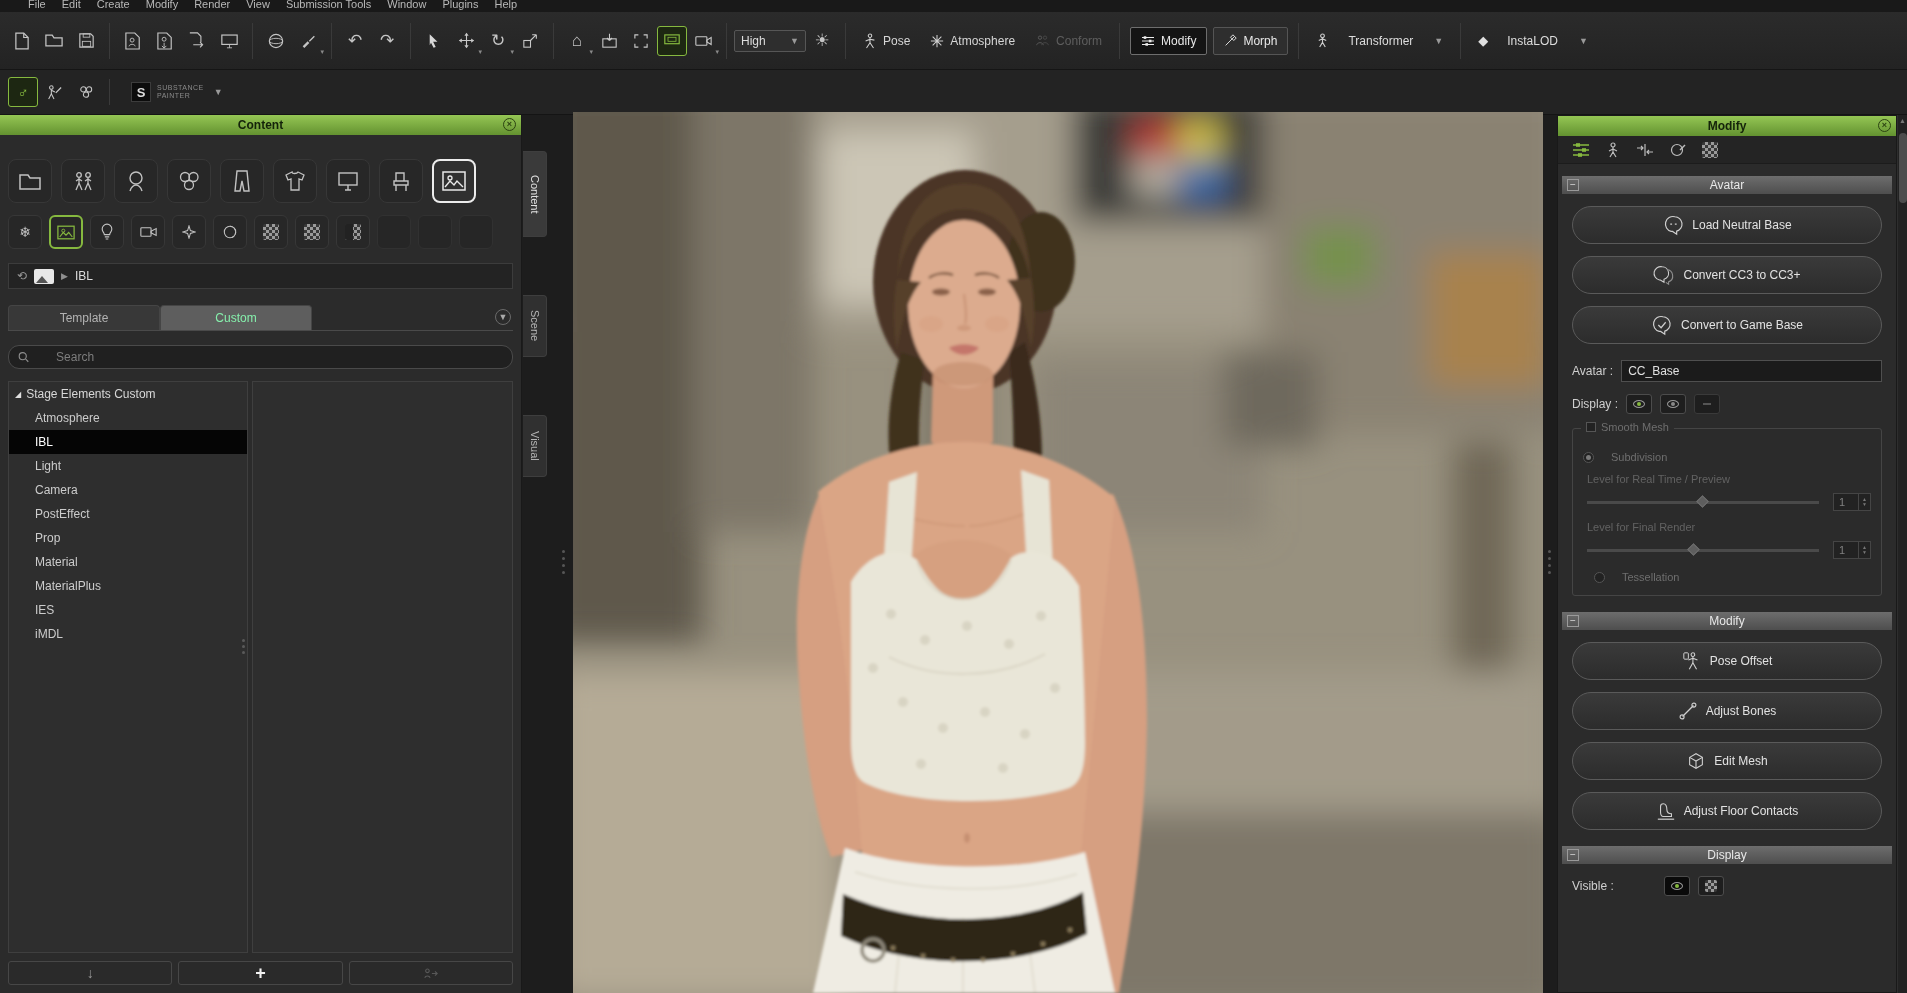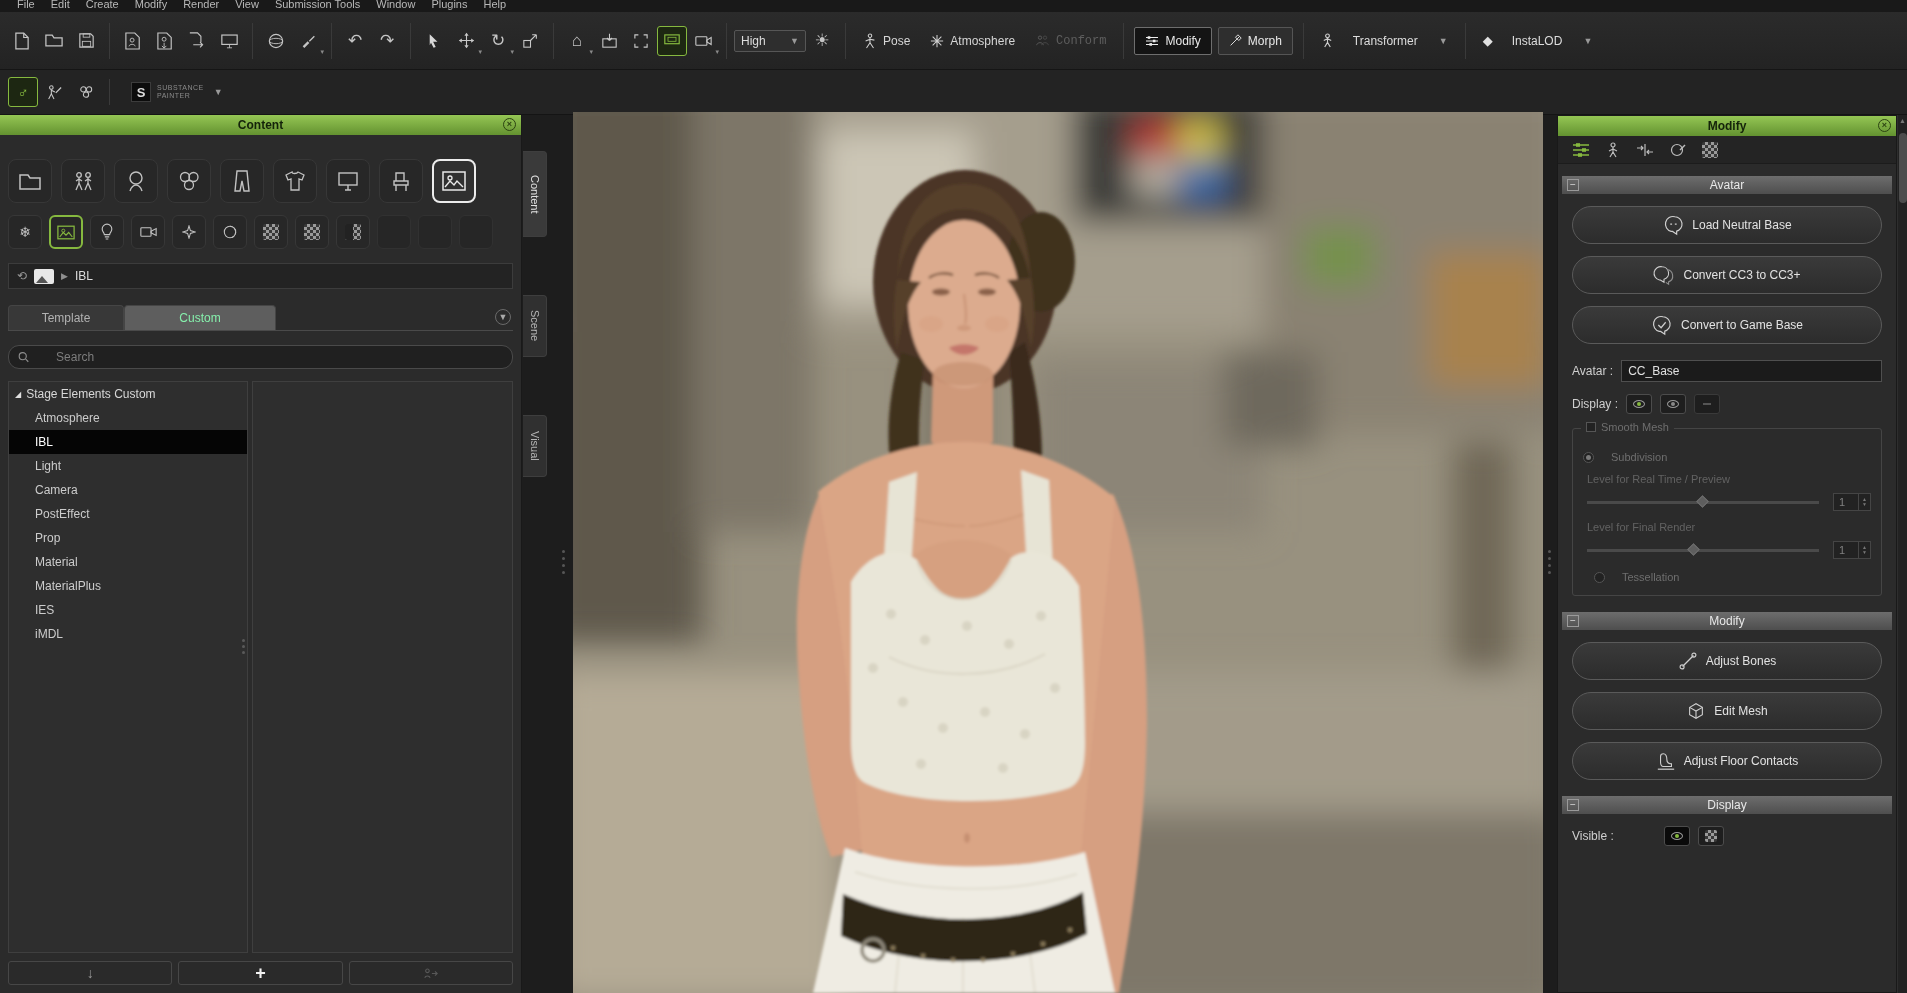--- a/index.html
+++ b/index.html
@@ -1,31 +1,31 @@
 <!DOCTYPE html>
 <html><head>
 <meta charset="utf-8">
 <style>
 *{margin:0;padding:0;box-sizing:border-box;}
 html,body{width:1907px;height:993px;overflow:hidden;background:#1d1d1d;
   font-family:"Liberation Sans",sans-serif;color:#c8c8c8;}
 svg{display:block;}
 
-.menubar{height:12px;background:#191919;display:flex;padding:0 9px;overflow:hidden;}
+.menubar{height:12px;background:#191919;display:flex;padding:0 20px;overflow:hidden;}
 .menubar span{font-size:11px;line-height:17px;margin-top:-4px;color:#b8b8b8;padding:0 8px;white-space:nowrap;cursor:default;}
 
 .t1{height:58px;background:linear-gradient(#2b2b2b,#232323);display:flex;align-items:center;padding:0 6px;border-bottom:1px solid #151515;}
 .t2{height:45px;background:#232323;display:flex;align-items:center;padding:0 8px;border-bottom:1px solid #141414;}
 .sep{width:1px;height:36px;background:#3a3a3a;margin:0 7px;flex:0 0 auto;}
 .sep.s2{height:26px;}
 .ib{width:32px;height:36px;display:flex;align-items:center;justify-content:center;color:#c5c5c5;font-size:17px;position:relative;flex:0 0 auto;cursor:default;}
 .ib.dd::after{content:"▾";position:absolute;right:0;bottom:3px;font-size:7px;color:#8a8a8a;}
 .ib.gn{border:1px solid #86b93f;background:#1d2712;border-radius:3px;height:30px;width:30px;color:#86b93f;}
 .lbtn{display:flex;align-items:center;gap:6px;padding:0 10px;height:30px;font-size:12px;color:#d6d6d6;flex:0 0 auto;}
-.lbtn.dis{color:#5e5e5e;font-family:Liberation Mono, monospace;}
+.lbtn.dis{color:#5e5e5e;}
 .boxbtn{display:flex;align-items:center;gap:6px;padding:0 10px;height:28px;font-size:12px;color:#e8e8e8;border:1px solid #555;background:#2e2e2e;border-radius:2px;flex:0 0 auto;margin:0 3px;}
 .boxbtn.active{background:#141414;border-color:#6e6e6e;}
 .ddsel{display:flex;align-items:center;justify-content:space-between;width:72px;height:22px;background:#2e2e2e;border:1px solid #565656;border-radius:2px;padding:0 6px;font-size:12px;color:#ddd;flex:0 0 auto;}
 .ddsel .car{font-size:9px;color:#999;}
 .ddwide{display:flex;align-items:center;gap:19px;padding:0 10px;font-size:12px;color:#ddd;flex:0 0 auto;}
 .ddwide .car{font-size:9px;color:#999;margin-left:2px;}
 .subp{display:flex;align-items:center;gap:6px;margin-left:14px;color:#8f8f8f;}
 .subp .slogo{width:20px;height:20px;background:#0c0c0c;border:1px solid #3c3c3c;display:flex;align-items:center;justify-content:center;font-weight:bold;font-size:13px;color:#dcdcdc;}
 .subp .stxt{font-size:7px;line-height:8px;letter-spacing:.5px;color:#8a8a8a;}
 .subp .car{font-size:9px;color:#999;margin-left:4px;}
@@ -48,21 +48,21 @@
 .halfd{position:relative;overflow:hidden;}
 .halfd::after{content:"";position:absolute;left:0;top:0;width:50%;height:100%;background:#222;}
 
 .bcrumb{margin:14px 8px 0 8px;height:26px;background:#232323;border:1px solid #3c3c3c;display:flex;align-items:center;gap:7px;padding:0 8px;flex:0 0 auto;}
 .bcrumb .bic{width:20px;height:15px;background:#e8e8e8;border-radius:2px;position:relative;overflow:hidden;}
 .bcrumb .bic::after{content:"";position:absolute;left:2px;bottom:1px;border-left:6px solid transparent;border-right:6px solid transparent;border-bottom:7px solid #555;}
 .bcrumb .arr{font-size:9px;color:#8f8f8f;}
 .bcrumb .btxt{font-size:12px;color:#dcdcdc;}
 
 .ctabs{margin:16px 8px 0 8px;display:flex;align-items:flex-end;position:relative;flex:0 0 auto;border-bottom:1px solid #4a4a4a;}
-.ctab{height:25px;display:flex;align-items:center;justify-content:center;font-size:12px;border:1px solid #454545;border-bottom:none;border-radius:4px 4px 0 0;background:#383838;color:#b2b2b2;width:116px;}
+.ctab{height:25px;display:flex;align-items:center;justify-content:center;font-size:12px;border:1px solid #454545;border-bottom:none;border-radius:4px 4px 0 0;background:#383838;color:#b2b2b2;width:152px;}
 .ctab.active{background:#5e5e5e;color:#86efac;width:152px;}
 .ctabs .coll{position:absolute;right:2px;bottom:5px;width:16px;height:16px;border:1px solid #6a6a6a;border-radius:50%;color:#aaa;font-size:9px;display:flex;align-items:center;justify-content:center;}
 
 .searchbox{margin:14px 8px 0 8px;height:24px;background:#202020;border:1px solid #4a4a4a;border-radius:11px;display:flex;align-items:center;gap:7px;padding:0 9px;flex:0 0 auto;}
 .searchbox input{background:transparent;border:none;outline:none;color:#cfcfcf;font-size:12px;width:100%;font-family:"Liberation Sans",sans-serif;margin-left:20px;}
 .searchbox input::placeholder{color:#7d7d7d;}
 
 .treewrap{margin:12px 8px 0 8px;flex:1 1 auto;display:flex;gap:4px;min-height:0;}
 .treebox{background:#2e2e2e;border:1px solid #3f3f3f;height:100%;overflow:hidden;position:relative;}
 .treebox.l{width:240px;flex:0 0 auto;}
@@ -786,20 +786,28 @@
       </div>
     </div>
 
     <div class="secbar" style="margin-top:16px;">
       <span class="minus">−</span>
       <span>Modify</span>
     </div>
 
     <div class="pill">
       <svg viewBox="0 0 22 22" width="20" height="20">
+          <circle cx="12" cy="4" r="2" stroke="#cfcfcf" fill="none" stroke-width="1.2"></circle>
+          <path d="M12 6v7M12 13l-4 7M12 13l4 7M12 8l-5 2M12 8l5 2" stroke="#cfcfcf" fill="none" stroke-width="1.2"></path>
+          <rect x="2" y="2" width="5" height="7" rx="1" fill="none" stroke="#cfcfcf" stroke-width="1.1"></rect>
+        </svg>
+      <span>Pose Offset</span>
+    </div>
+    <div class="pill">
+      <svg viewBox="0 0 22 22" width="20" height="20">
           <path d="M5 17L17 5" stroke="#cfcfcf" stroke-width="1.4"></path>
           <circle cx="4.5" cy="17.5" r="2.2" stroke="#cfcfcf" fill="none" stroke-width="1.2"></circle>
           <circle cx="17.5" cy="4.5" r="2.2" stroke="#cfcfcf" fill="none" stroke-width="1.2"></circle>
         </svg>
       <span>Adjust Bones</span>
     </div>
     <div class="pill">
       <svg viewBox="0 0 22 22" width="20" height="20">
           <path d="M4 7l7-4 7 4v8l-7 4-7-4z" fill="none" stroke="#cfcfcf" stroke-width="1.2"></path>
           <path d="M4 7l7 4 7-4M11 11v8" stroke="#cfcfcf" fill="none" stroke-width="1.2"></path>

